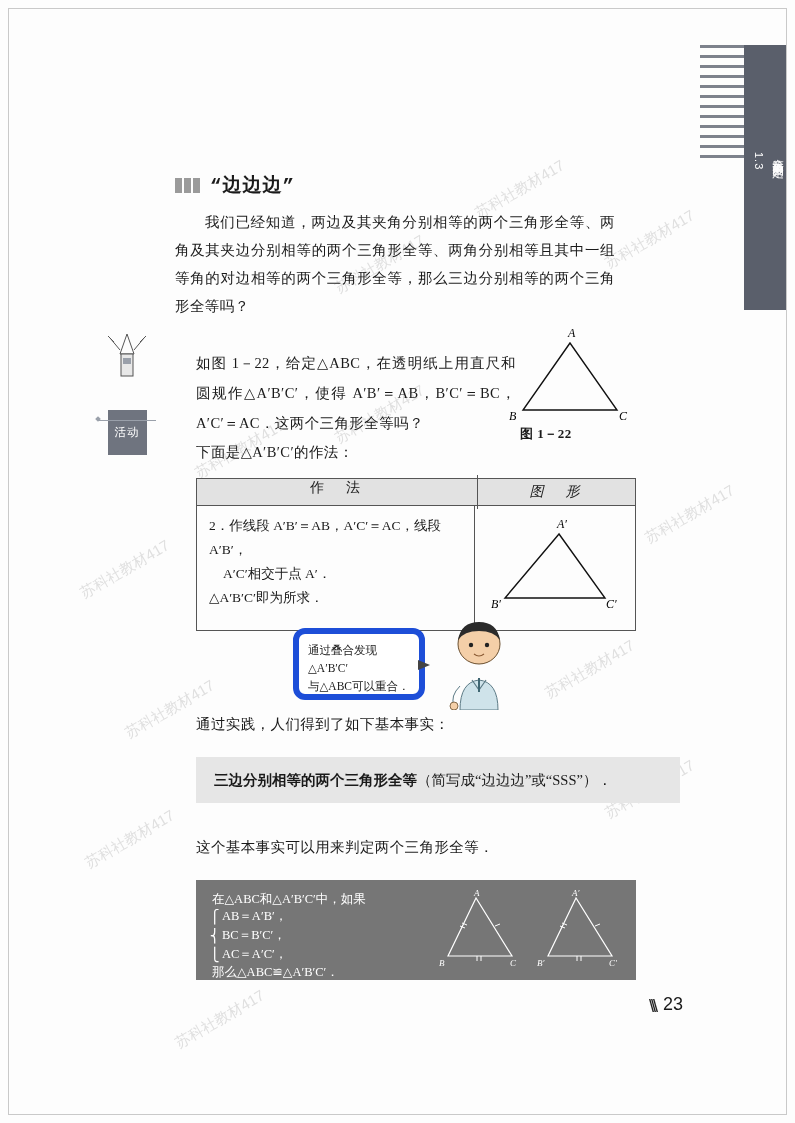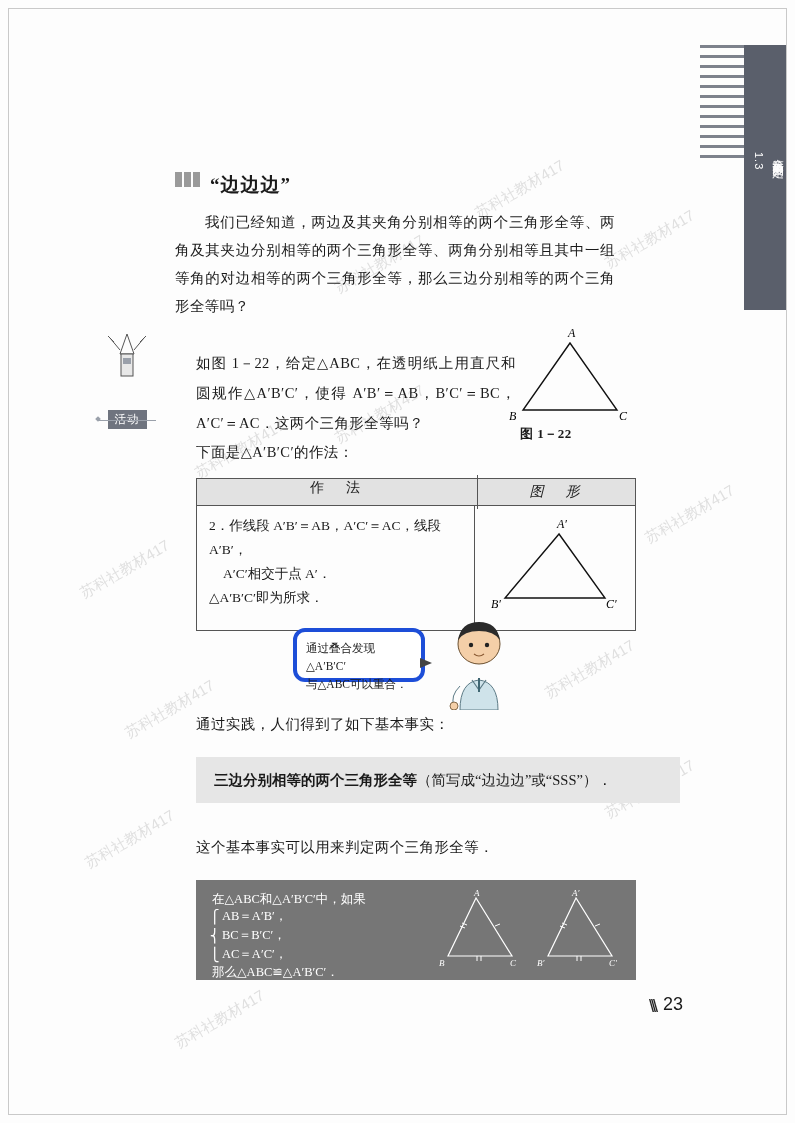--- a/index.html
+++ b/index.html
@@ -73,21 +73,22 @@
     writing-mode: vertical-rl;
     font-family: "Liberation Sans", sans-serif;
     letter-spacing: 1px;
   }
   
   .sec-head {
     position: absolute;
     left: 175px;
     top: 172px;
     display: flex;
-    align-items: flex-start;
+    align-items: center;
+    font-family: Liberation Mono, monospace;
   }
   .sec-head .marks {
     display: flex;
     margin-right: 8px;
   }
   .sec-head .marks i {
     width: 7px;
     height: 15px;
     background: #9a9a9a;
     margin-right: 2px;
@@ -118,21 +119,21 @@
     top: 332px;
     width: 62px;
     text-align: center;
   }
   .activity .badge {
     display: inline-block;
     margin-top: 22px;
     background: #6f747f;
     color: #fff;
     font-size: 11.5px;
-    padding: 2px 7px;
+    padding: 15px 7px;
     font-family: "Liberation Sans", sans-serif;
     letter-spacing: 1px;
   }
   .activity .rule {
     position: absolute;
     left: 2px;
     top: 88px;
     width: 58px;
     border-top: 1px solid #9aa0aa;
   }
@@ -206,22 +207,22 @@
   .tbl .body .c2 {
     flex: 1;
     position: relative;
   }
   
   .bubble {
     position: absolute;
     left: 293px;
     top: 628px;
     width: 132px;
-    height: 54px;
-    border: 4px solid #1d4ed8;
+    height: 72px;
+    border: 6px solid #1d4ed8;
     border-radius: 12px;
     font-size: 11.5px;
     line-height: 18px;
     padding: 7px 9px;
     box-sizing: border-box;
     background: #fff;
   }
   .bubble:after {
     content: "";
     position: absolute;

